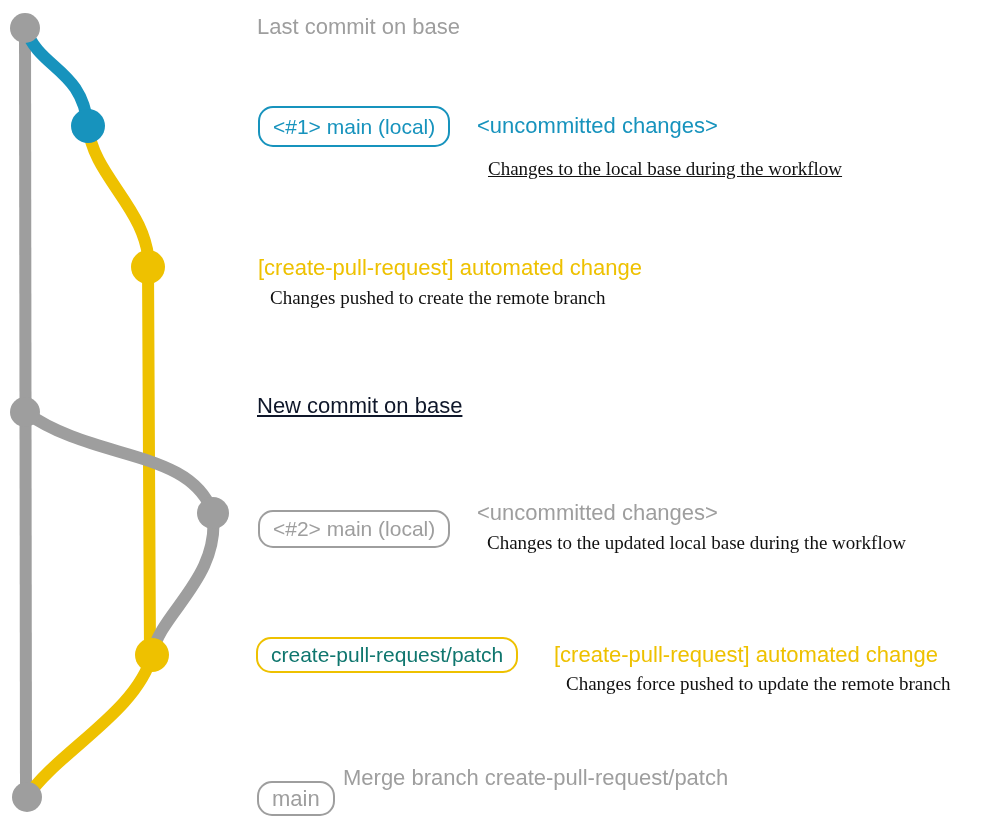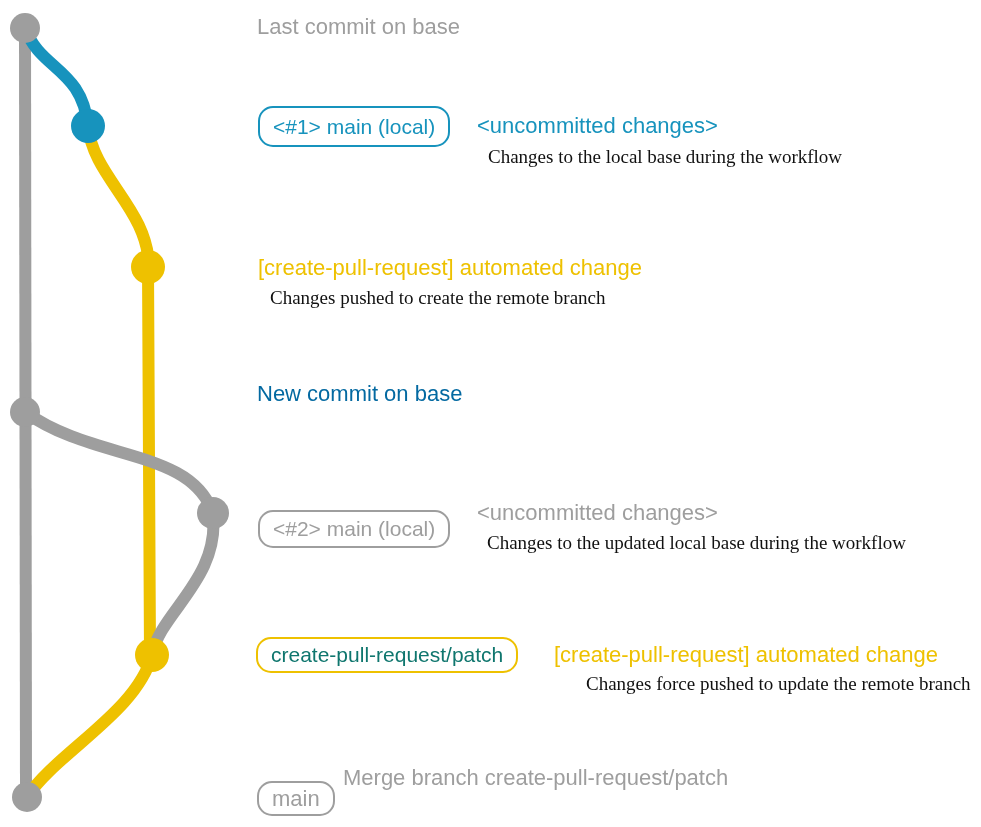--- a/index.html
+++ b/index.html
@@ -75,37 +75,37 @@
     <circle cx="152" cy="655" r="17" fill="#eec100"></circle>
     <circle cx="27" cy="797" r="15" fill="#9e9e9e"></circle>
   </svg>
 
   <div class="msg" style="left: 257px; top: 13px; color: rgb(158, 158, 158);">Last commit on base</div>
 
   <div class="branch-box" style="left: 258px; top: 106px; height: 41px; color: rgb(23, 147, 189); border-color: rgb(23, 147, 189);">
     <span>&lt;#1&gt; main (local)</span>
   </div>
   <div class="msg" style="left: 477px; top: 112px; color: rgb(23, 147, 189);">&lt;uncommitted changes&gt;</div>
-  <div class="desc" style="left:488px; top:145px;">Changes to the local base during the workflow</div>
+  <div class="desc" style="left:488px; top:157px;text-decoration:underline;">Changes to the local base during the workflow</div>
 
   <div class="msg" style="left: 258px; top: 254px; color: rgb(238, 193, 0);">[create-pull-request] automated change</div>
   <div class="desc" style="left:270px; top:286px;">Changes pushed to create the remote branch</div>
 
-  <div class="msg" style="left: 257px; top: 380px; color: #0369a1;">New commit on base</div>
+  <div class="msg" style="left: 257px; top: 392px; color: #0f172a; text-decoration: underline;">New commit on base</div>
 
   <div class="branch-box" style="left: 258px; top: 493px; height: 38px; color: rgb(158, 158, 158); border-color: rgb(158, 158, 158); margin-top: 17px;">
     <span>&lt;#2&gt; main (local)</span>
   </div>
   <div class="msg" style="left: 477px; top: 499px; color: rgb(158, 158, 158);">&lt;uncommitted changes&gt;</div>
   <div class="desc" style="left:487px; top:531px;">Changes to the updated local base during the workflow</div>
 
   <div class="branch-box" style="left: 256px; top: 637px; height: 36px; color: #0f766e; border-color: rgb(238, 193, 0);">
     <span>create-pull-request/patch</span>
   </div>
   <div class="msg" style="left: 554px; top: 641px; color: rgb(238, 193, 0);">[create-pull-request] automated change</div>
-  <div class="desc" style="left:566px; top:672px;margin-left:20px;">Changes force pushed to update the remote branch</div>
+  <div class="desc" style="left:566px; top:672px;">Changes force pushed to update the remote branch</div>
 
   <div class="branch-box" style="left: 257px; top: 781px; height: 35px; font-size: 22px; color: rgb(158, 158, 158); border-color: rgb(158, 158, 158);">
     <span>main</span>
   </div>
   <div class="msg" style="left: 343px; top: 764px; color: rgb(158, 158, 158);">Merge branch create-pull-request/patch</div>
 
 </div>
 
 </body></html>

